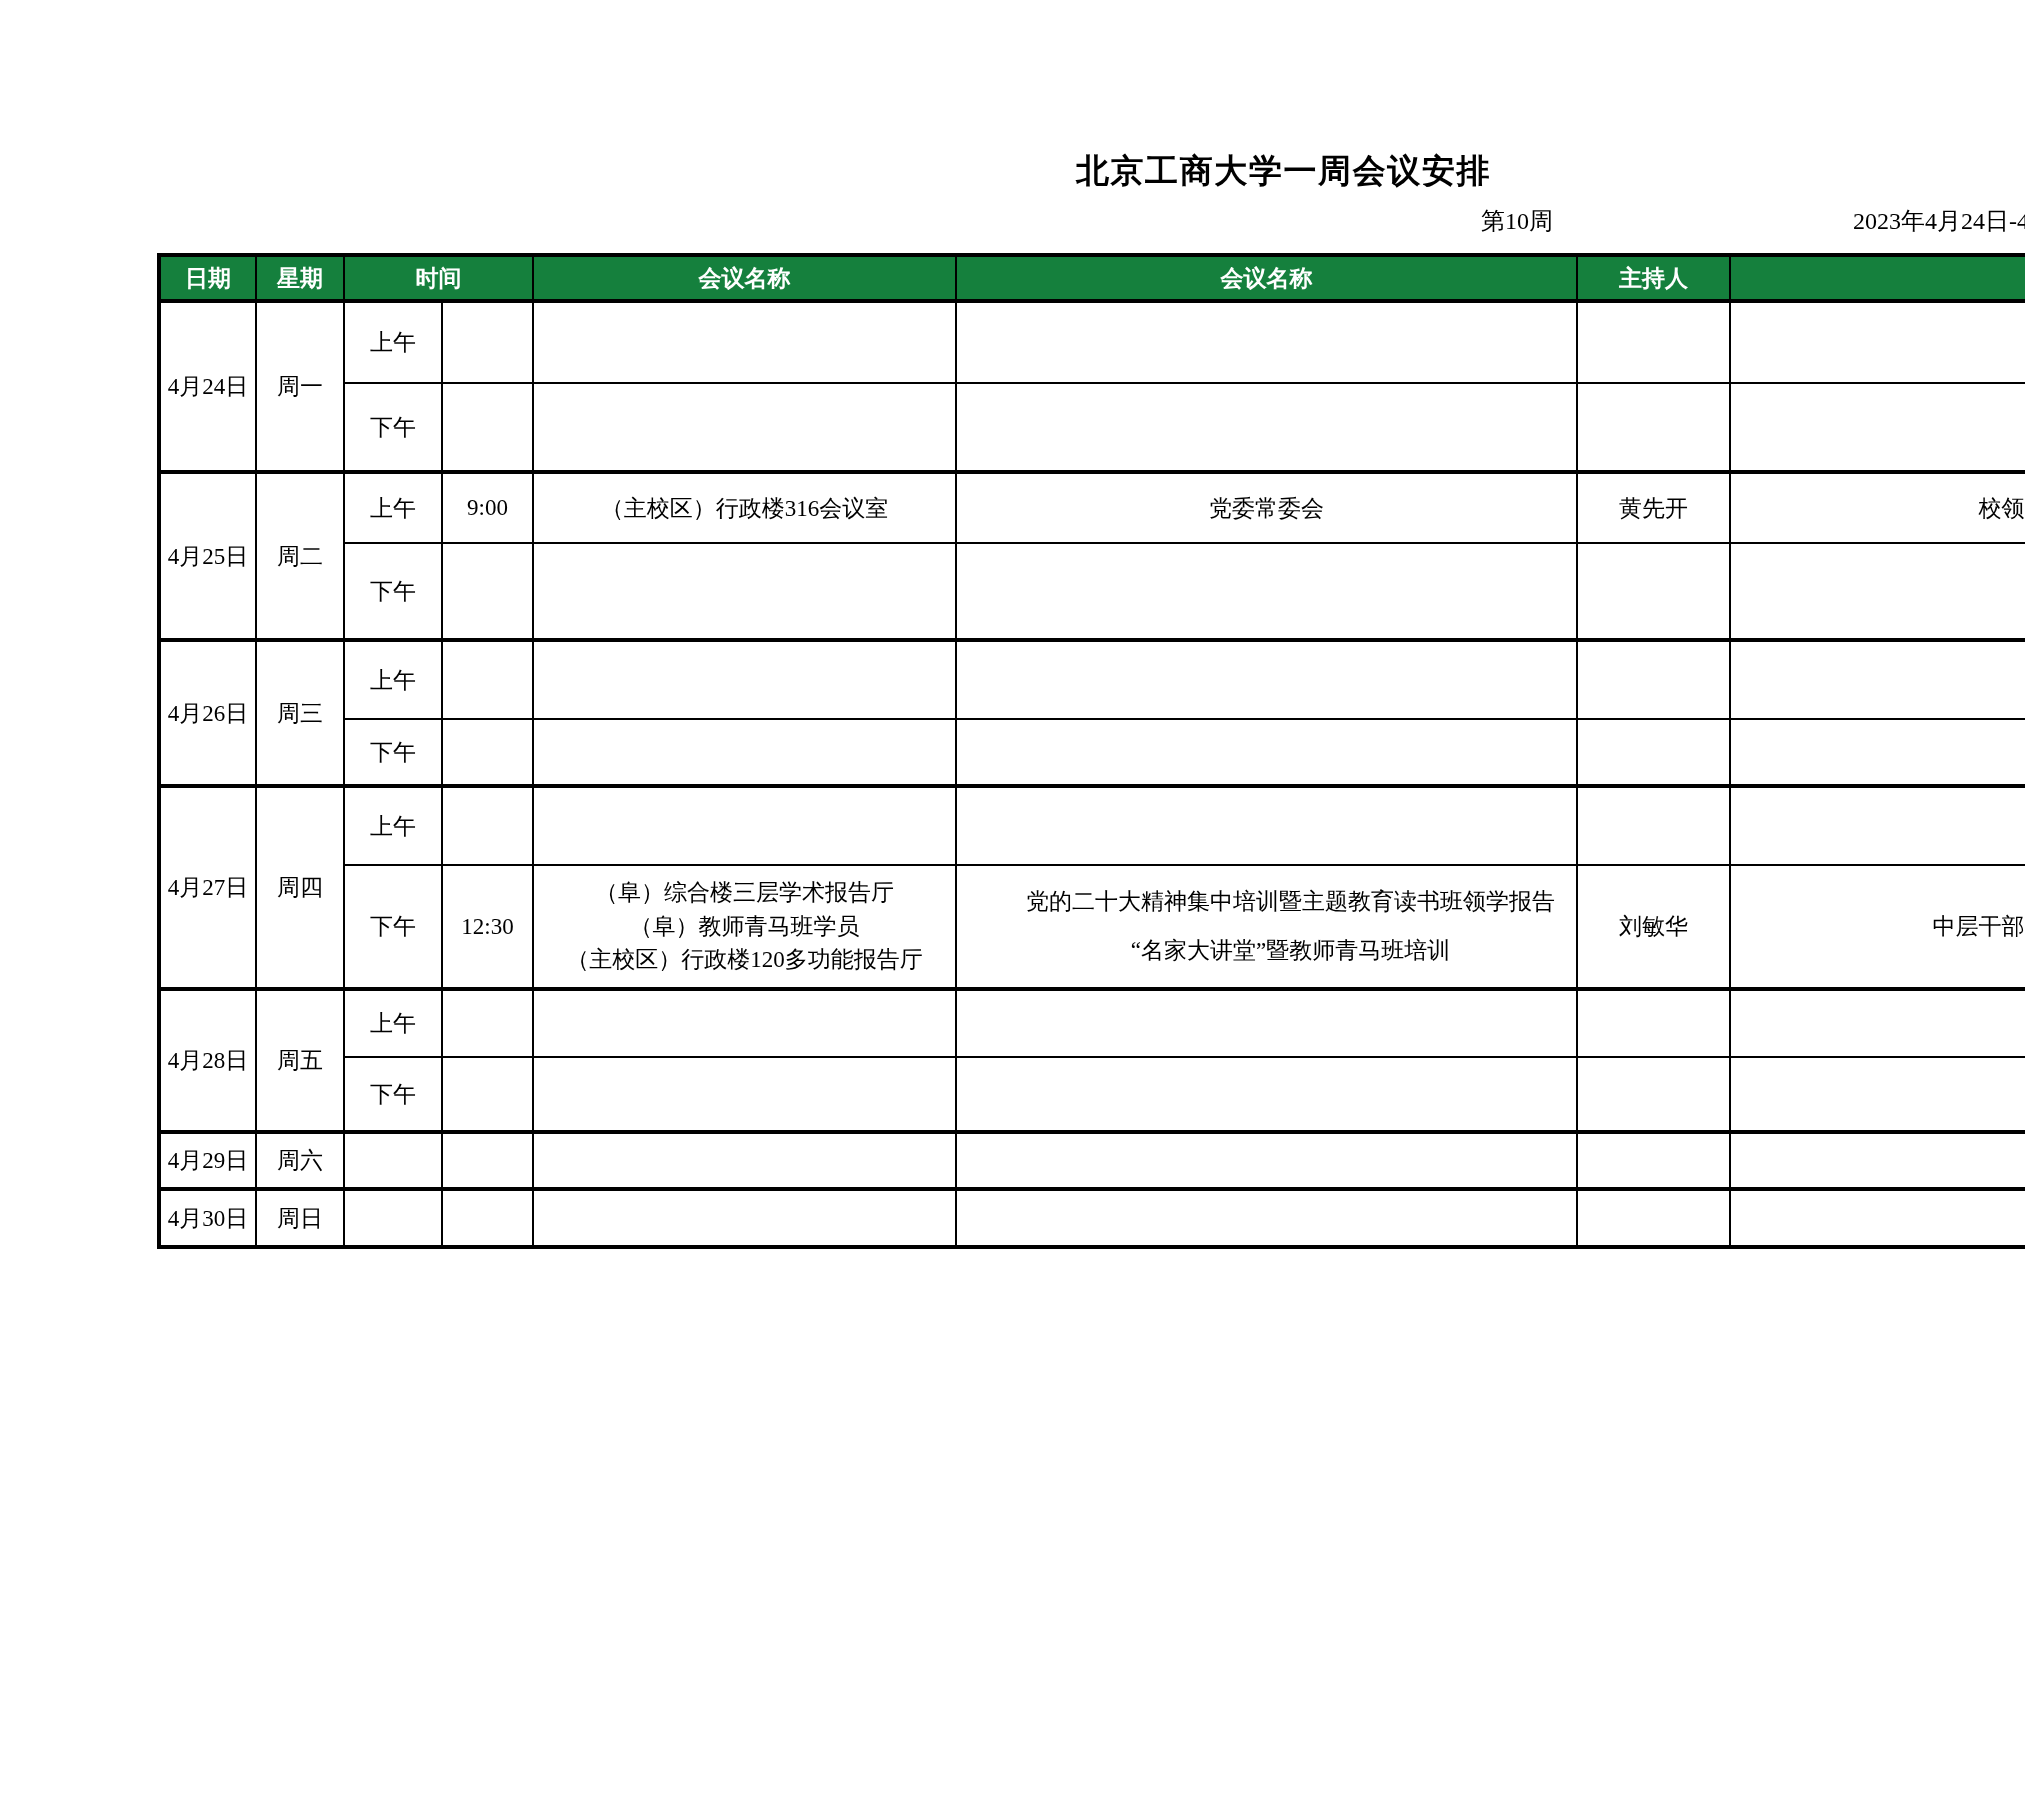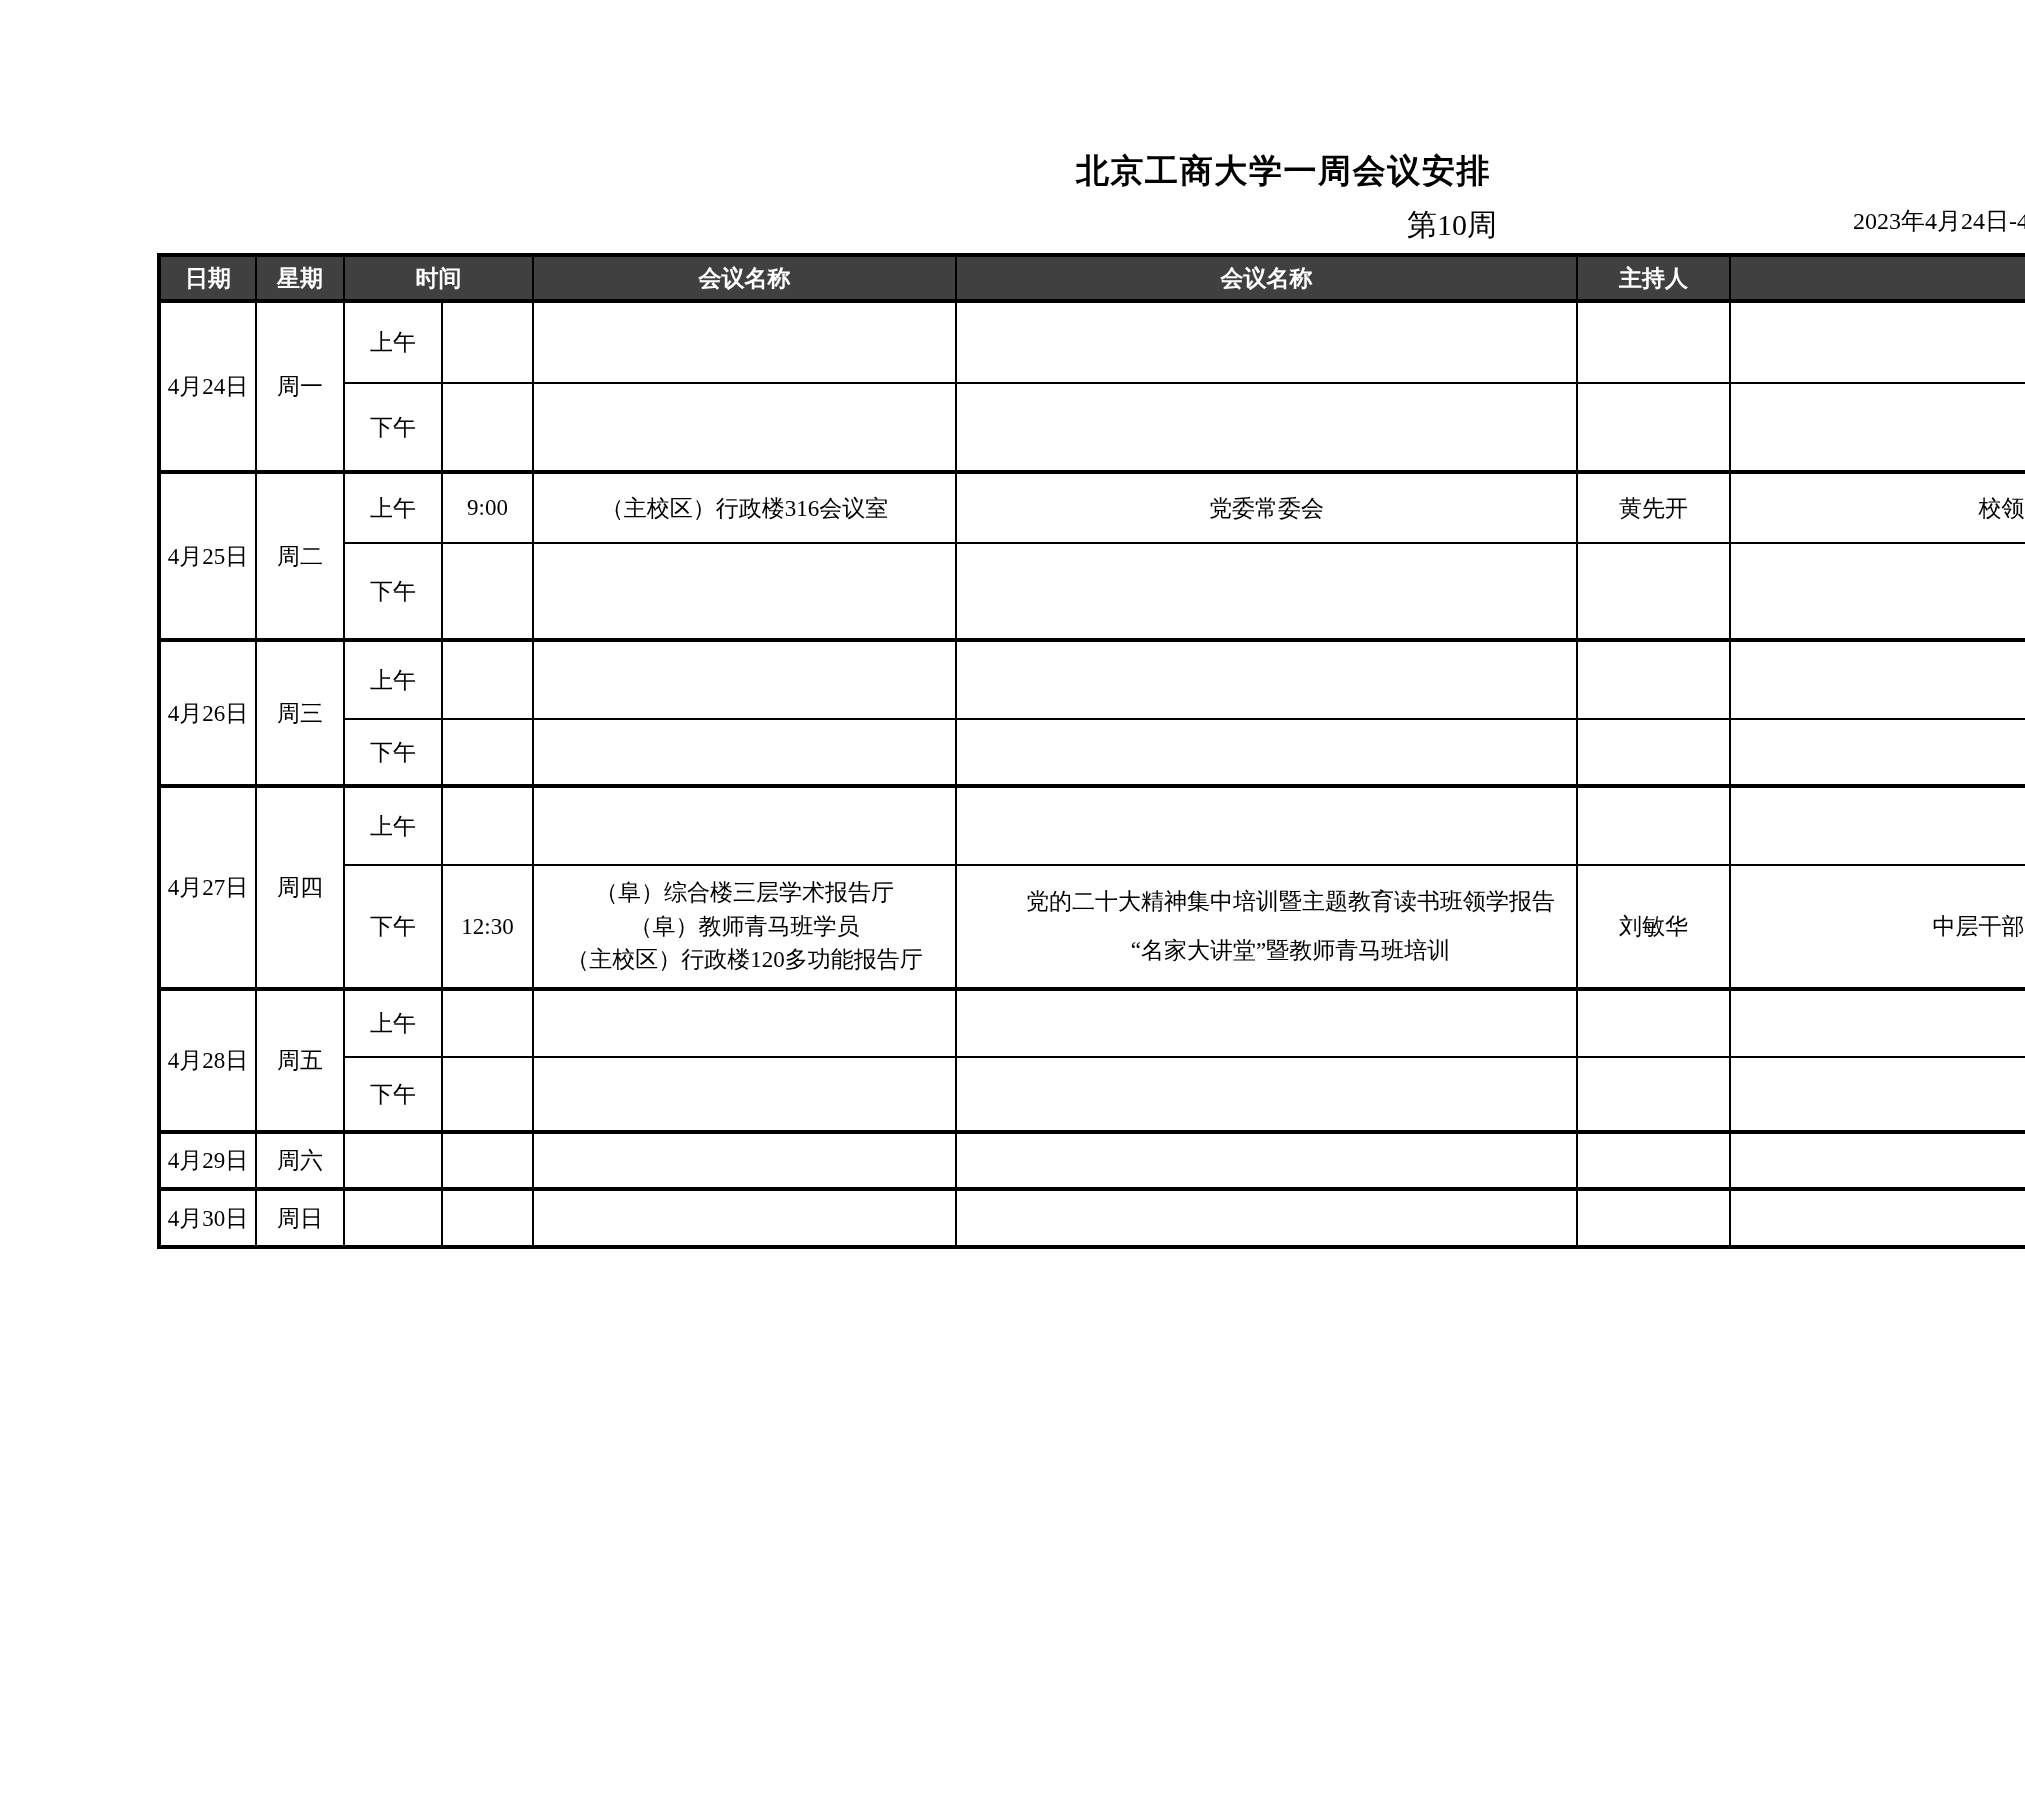--- a/index.html
+++ b/index.html
@@ -28,23 +28,23 @@
     width: 2253px;
     text-align: center;
     font-size: 33px;
     font-weight: bold;
     letter-spacing: 1.6px;
     white-space: nowrap;
   }
   .week-label {
     position: absolute;
     top: 205px;
-    left: 1452px;
+    left: 1517px;
     transform: translateX(-50%);
-    font-size: 30px;
+    font-size: 24px;
     white-space: nowrap;
   }
   .date-range {
     position: absolute;
     top: 205px;
     left: 1977px;
     transform: translateX(-50%);
     font-size: 24px;
     white-space: nowrap;
   }
@@ -60,21 +60,21 @@
   table.schedule th,
   table.schedule td {
     border: 2.4px solid #000000;
     text-align: center;
     vertical-align: middle;
     font-size: 23px;
     padding: 0;
     overflow: hidden;
   }
   table.schedule thead th {
-    background: #404040;
+    background: #15803d;
     color: #ffffff;
     font-weight: bold;
     border-bottom: 4.9px solid #000000;
     height: 42px;
   }
   tr.day-start > td {
     border-top-width: 4.9px;
   }
   td .ml {
     display: block;

